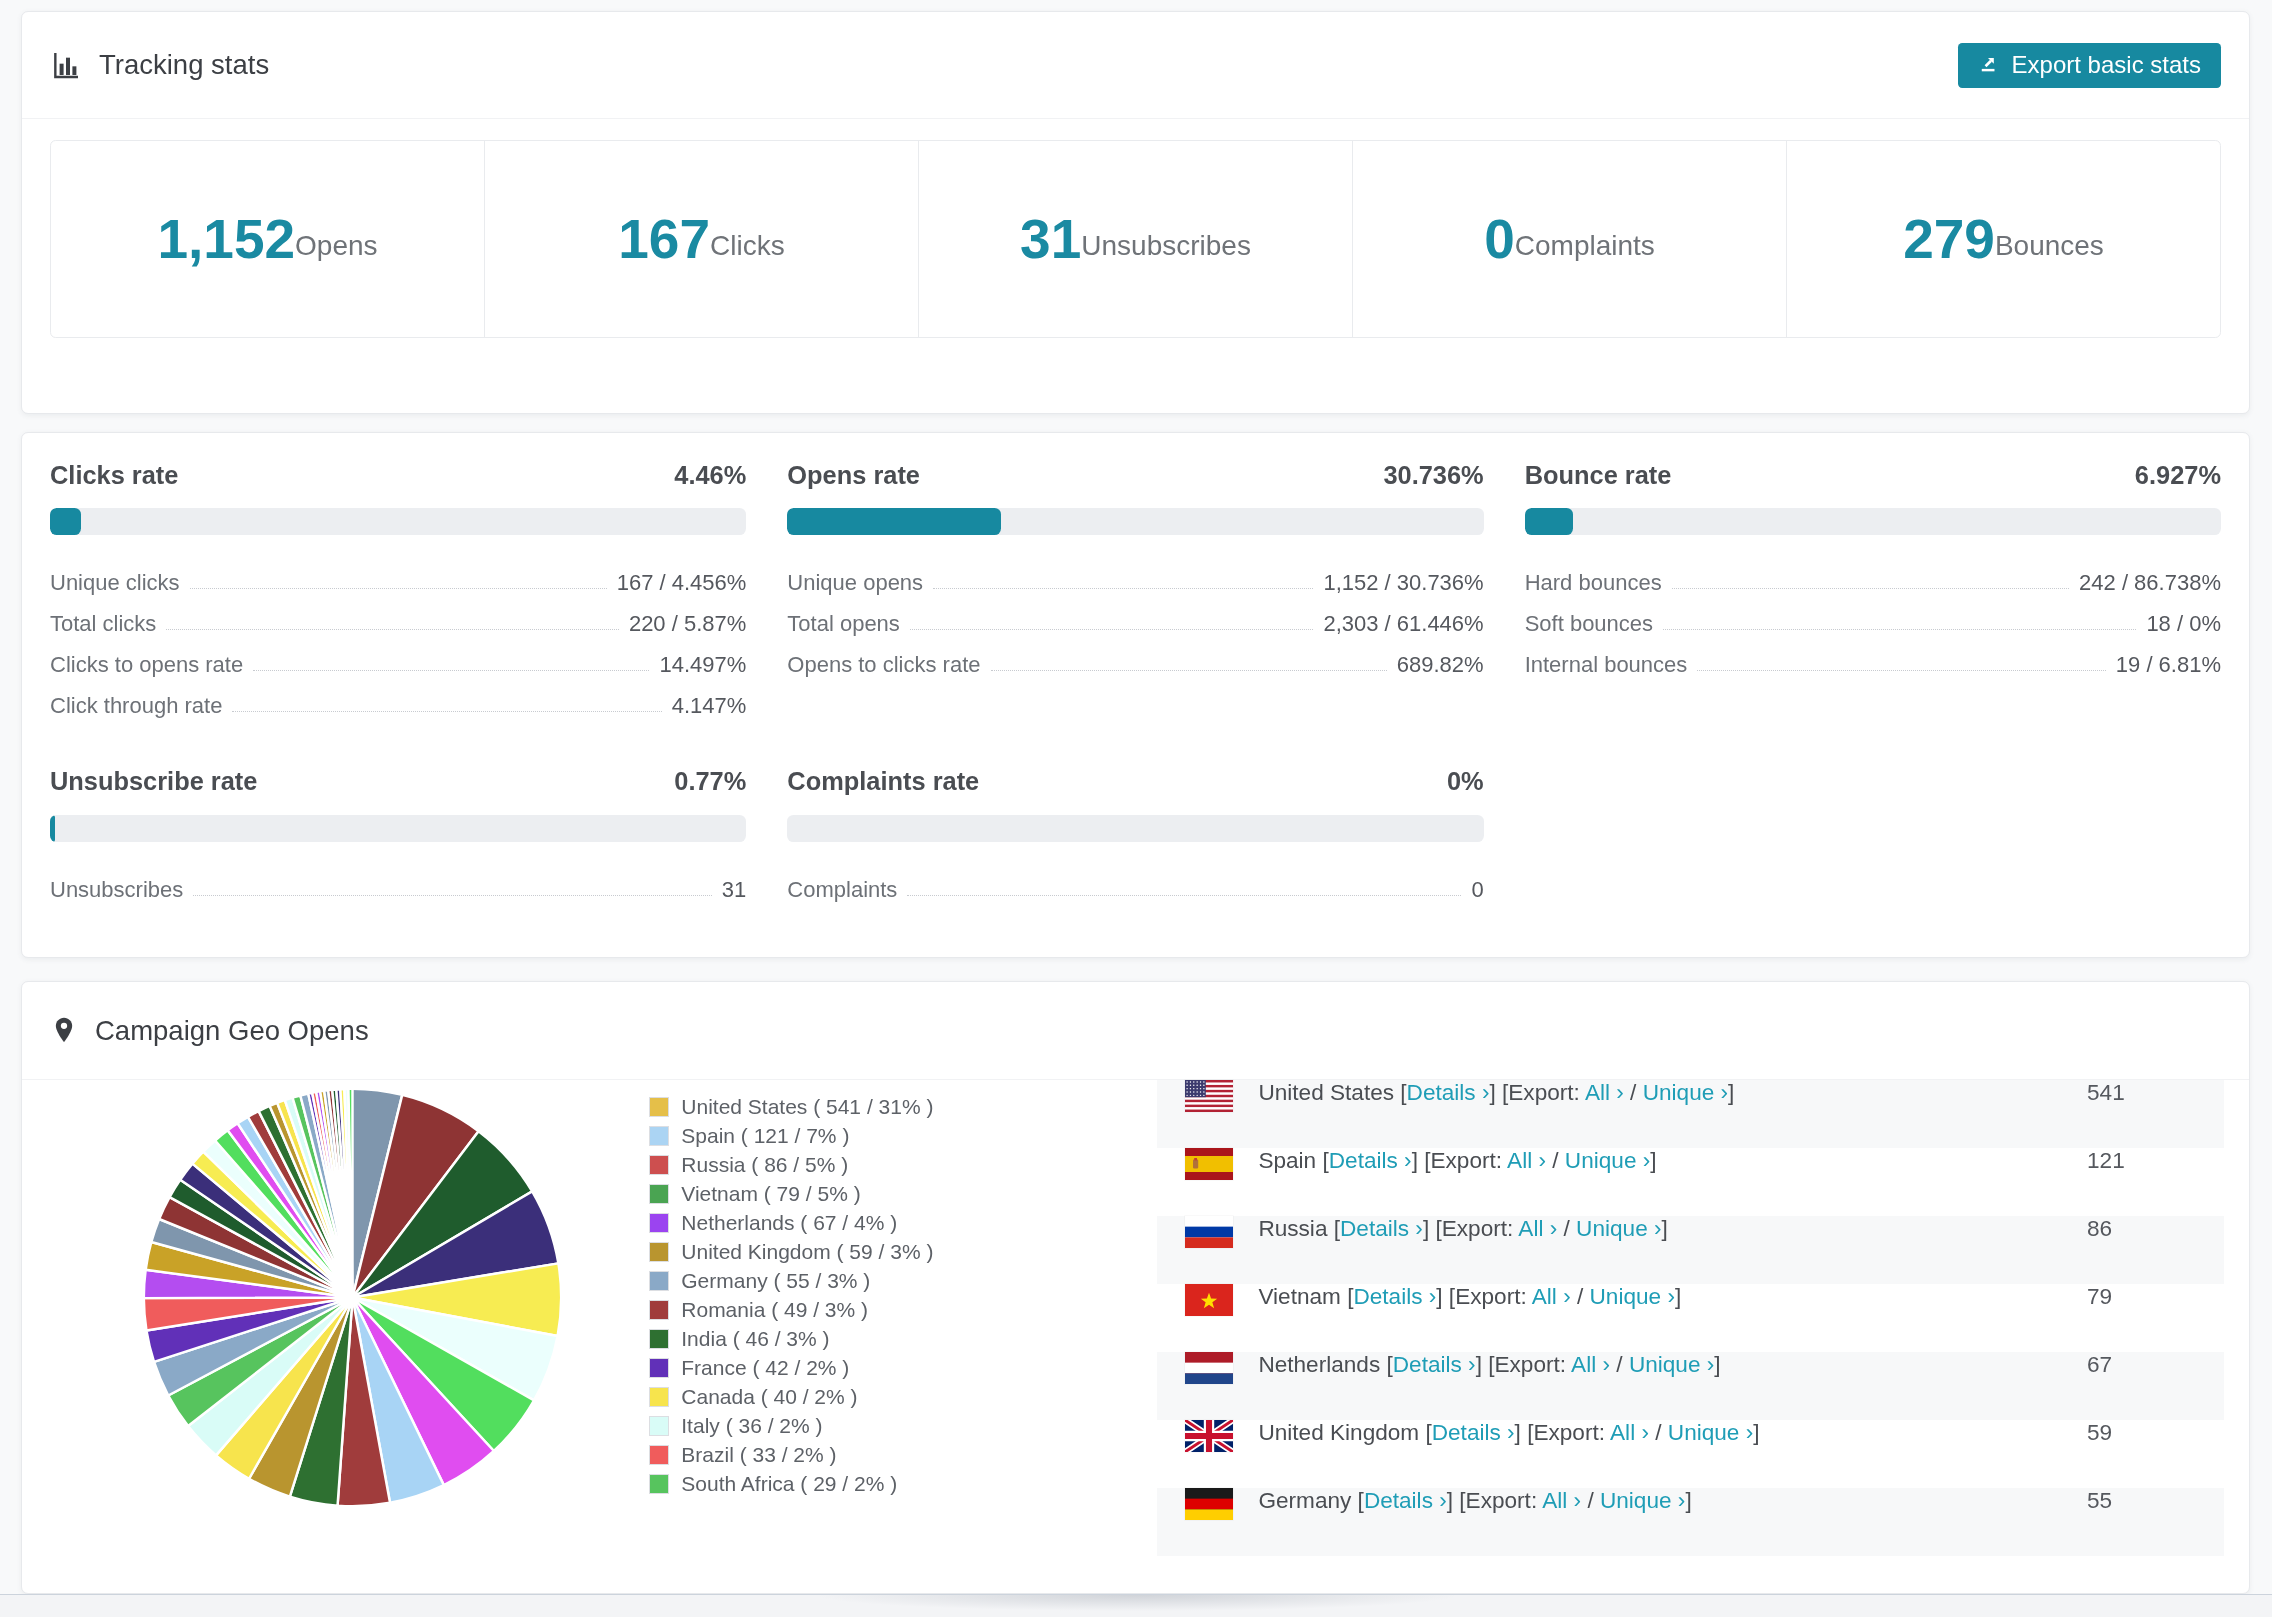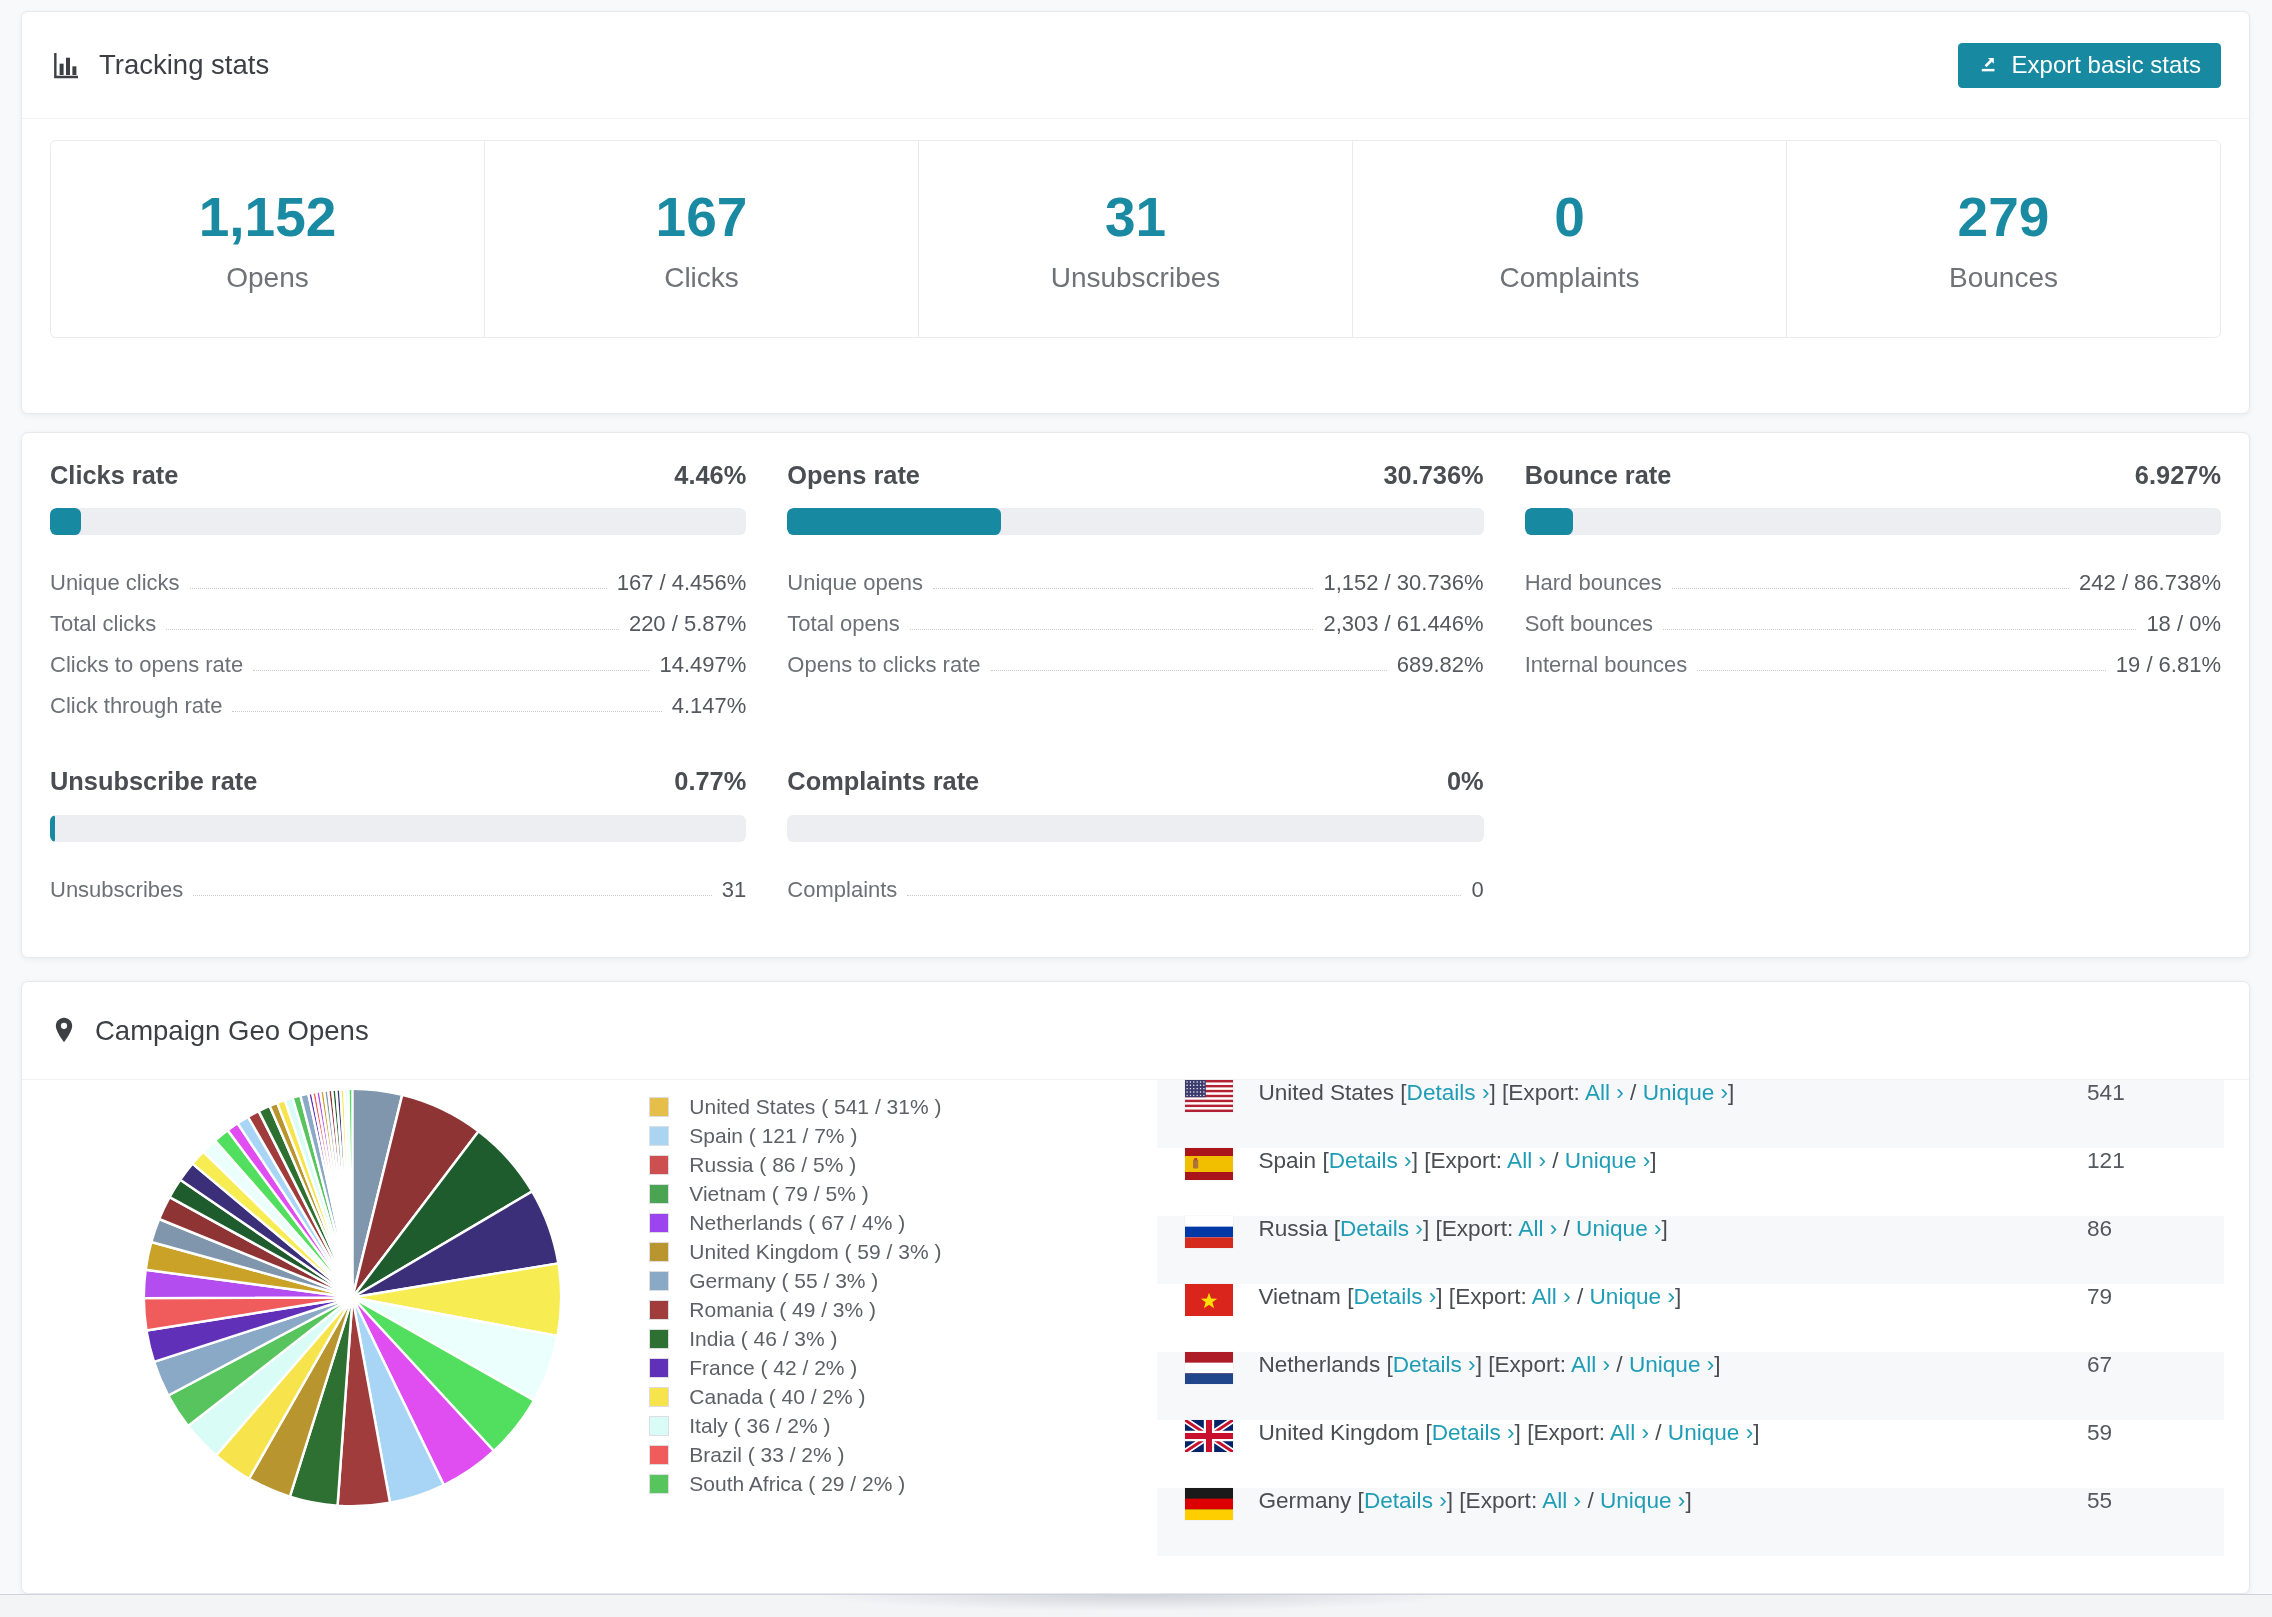--- a/index.html
+++ b/index.html
@@ -19,21 +19,21 @@
   .card-head{display:flex;align-items:center;gap:17px;padding:0 28px;border-bottom:1.4px solid #f1f2f4;}
   #card-tracking .card-head{height:106px;}
   .card-title{font-size:27.5px;color:#3c3f44;}
   .head-icon svg{display:block;}
   .export-btn{
     margin-left:auto;display:flex;align-items:center;gap:11.3px;
     background:#1789a0;color:#fff;font-size:24px;height:45px;padding:13px 20px;
     border:none;border-radius:4.2px;cursor:pointer;font-family:inherit;
   }
   .stats-row{margin:21px 28px;height:196px;border:0.7px solid #e9ebee;border-radius:5.6px;display:flex;background:#fff;}
-  .stat{flex:1;display:flex;flex-direction:column;align-items:center;justify-content:center;border-right:0.7px solid #e9ebee;}
+  .stat{flex:1;display:flex;flex-direction:row;align-items:center;justify-content:center;border-right:0.7px solid #e9ebee;}
   .stat:last-child{border-right:none;}
   .stat-value{font-size:55px;font-weight:bold;color:#1a8aa2;}
   .stat-label{font-size:28px;color:#6f7378;margin-top:13px;}
   
   #card-rates{left:21px;top:432px;width:2227px;height:524px;text-align:center;}
   .rates-grid{display:grid;grid-template-columns:repeat(3,1fr);column-gap:41px;row-gap:48px;padding:28px 28px;}
   .rate-head{display:flex;justify-content:space-between;align-items:baseline;font-size:25.4px;font-weight:bold;color:#4a4d52;}
   .rate-track{margin-top:18.4px;height:27px;background:#eceef1;border-radius:6.4px;overflow:hidden;}
   .rate-fill{height:100%;background:#1789a0;border-radius:6.4px;}
   .rate-rows{margin-top:20px;}
@@ -41,21 +41,21 @@
   .rate-row .lbl{color:#6d7177;white-space:nowrap;}
   .rate-row .leader{flex:1;border-bottom:1.4px dotted #c8cbd0;margin:0 10px 7px;}
   .rate-row .val{color:#55585e;white-space:nowrap;}
   
   #card-geo{left:21px;top:981px;width:2227px;height:611px;overflow:hidden;}
   #card-geo .card-head{height:97px;}
   .geo-body{position:relative;height:536px;}
   #pie-wrap{position:absolute;left:119px;top:5.6px;width:423px;height:423px;}
   #pie-wrap svg{display:block;width:100%;height:100%;}
   #legend{position:absolute;left:627px;top:12.7px;}
-  .legend-item{display:flex;align-items:center;height:29px;font-size:21px;color:#5d6167;gap:8px;}
+  .legend-item{display:flex;align-items:center;height:29px;font-size:21px;color:#5d6167;}
   .legend-swatch{width:17.6px;height:17.6px;border:1.4px solid #dcdee2;margin-right:12.7px;flex:none;}
   .geo-table{position:absolute;left:1135px;top:0;width:1067px;}
   .gt-head{position:relative;display:flex;align-items:center;height:62px;font-size:22.6px;color:#55585e;}
   .gt-country{margin-left:102px;}
   .gt-total{position:absolute;left:930px;}
   .geo-row{position:relative;display:flex;height:68px;}
   .geo-rows .geo-row:nth-child(odd){background:#f7f8f9;}
   .flag{width:48px;height:32px;margin-left:28px;flex:none;box-shadow:0 0 0 0.7px rgba(0,0,0,.04);}
   .flag svg{display:block;width:100%;height:100%;}
   .row-text{margin-left:25.4px;font-size:22.6px;color:#4a4d52;white-space:nowrap;}

